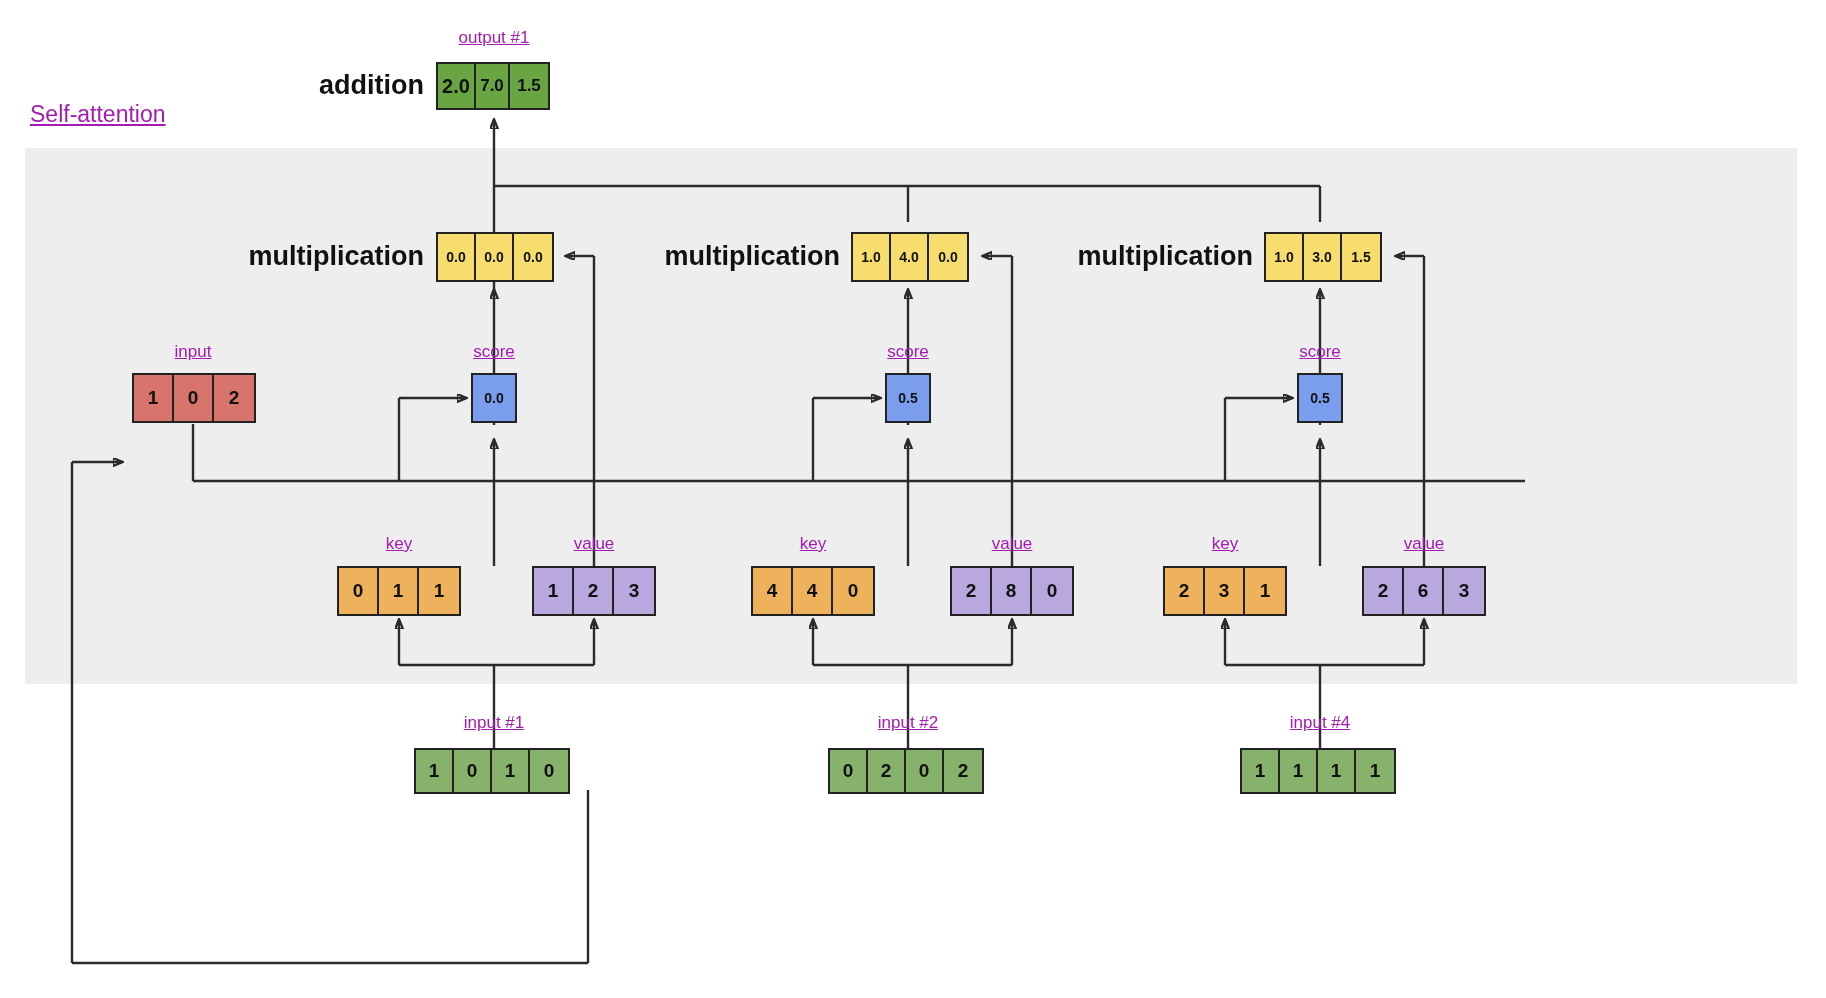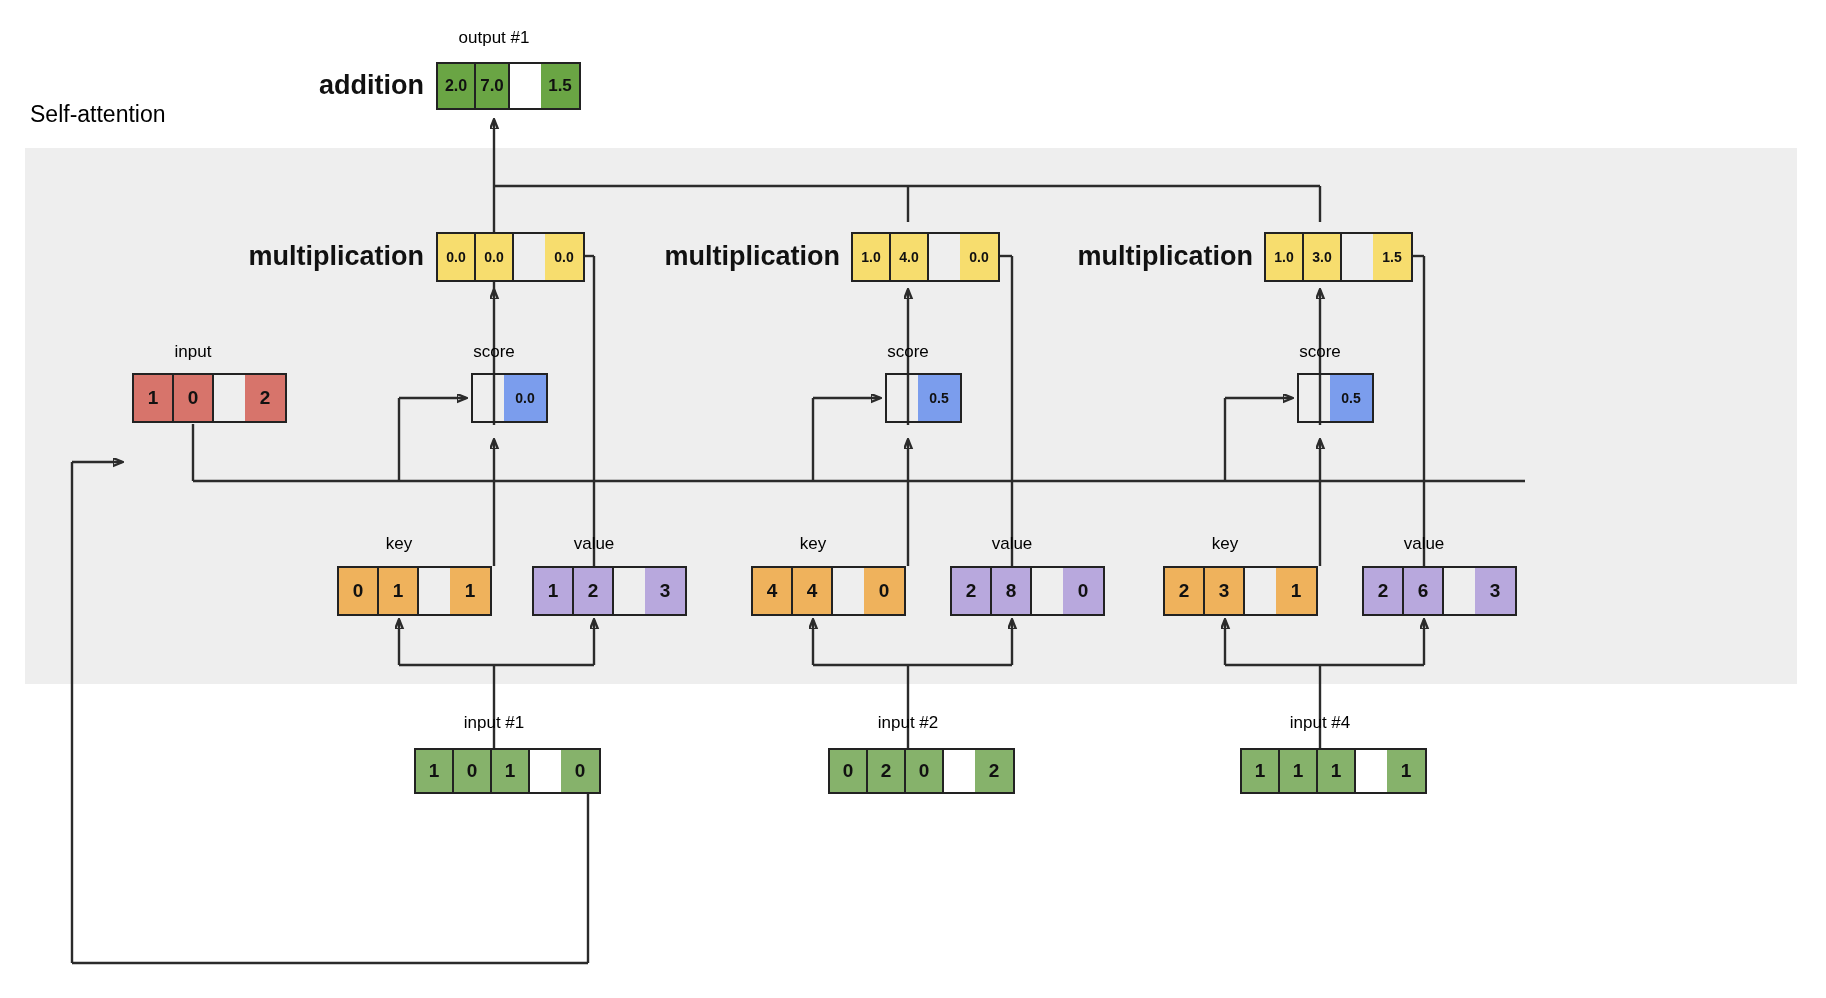--- a/index.html
+++ b/index.html
@@ -3,31 +3,31 @@
 <meta charset="utf-8">
 <style>
   html,body{margin:0;padding:0;background:#ffffff;}
   body{width:1826px;height:998px;position:relative;overflow:hidden;
        font-family:"Liberation Sans","DejaVu Sans",sans-serif;color:#1a1a1a;}
 
   #stage{position:absolute;inset:0;}
 
   .panel{position:absolute;background:#eeeeee;}
 
-  .caption{position:absolute;font-size:17px;color:#000000;white-space:nowrap;
-           transform:translateX(-50%);text-align:right;}
+  .caption{position:absolute;font-size:17px;color:#a21caf;white-space:nowrap;
+           transform:translateX(-50%);text-align:right;text-decoration:underline;}
   .caption.left{transform:none;}
 
   .rowlabel{position:absolute;font-size:27px;font-weight:bold;color:#111;
             white-space:nowrap;transform:translate(-100%,-50%);}
 
   .vec{position:absolute;display:flex;border:2px solid #222;box-sizing:content-box;}
   .vec .cell{display:flex;align-items:center;justify-content:center;
              border-right:2px solid #222;box-sizing:border-box;font-weight:bold;}
-  .vec .cell:last-child{border-right:none;margin-left:31px;}
+  .vec .cell:last-child{border-right:none;}
 
   .v-green .cell{background:#86b26b;color:#111;}
   .v-greendark .cell{background:#6aa544;color:#111;}
   .v-red .cell{background:#d7746b;color:#111;}
   .v-orange .cell{background:#efb25c;color:#111;}
   .v-purple .cell{background:#b8a8dd;color:#111;}
   .v-blue .cell{background:#7b9ded;color:#111;}
   .v-yellow .cell{background:#f7dd6e;color:#111;}
 
   svg.wires{position:absolute;left:0;top:0;width:1826px;height:998px;
@@ -97,21 +97,21 @@
 
     <line x1="588" y1="790" x2="588" y2="963"></line>
     <line x1="588" y1="963" x2="72" y2="963"></line>
     <line x1="72" y1="963" x2="72" y2="462"></line>
     <line x1="72" y1="462" x2="122" y2="462" marker-end="url(#ah)"></line>
   </svg>
 
   <div class="caption" style="left:494px;top:28px;">output #1</div>
   <div class="rowlabel" style="left:424px;top:85px;">addition</div>
   <div class="vec v-greendark" style="left:436px;top:62px;height:44px;">
-    <div class="cell" style="width:38px;font-size:16px;">2.0</div>
+    <div class="cell" style="width:38px;font-size:20px;">2.0</div>
     <div class="cell" style="width:34px;font-size:17px;">7.0</div>
     <div class="cell" style="width:38px;font-size:17px;">1.5</div>
   </div>
 
   <div class="rowlabel" style="left:424px;top:256px;">multiplication</div>
   <div class="vec v-yellow" style="left:436px;top:232px;height:46px;">
     <div class="cell" style="width:38px;font-size:14px;">0.0</div>
     <div class="cell" style="width:38px;font-size:14px;">0.0</div>
     <div class="cell" style="width:38px;font-size:14px;">0.0</div>
   </div>

